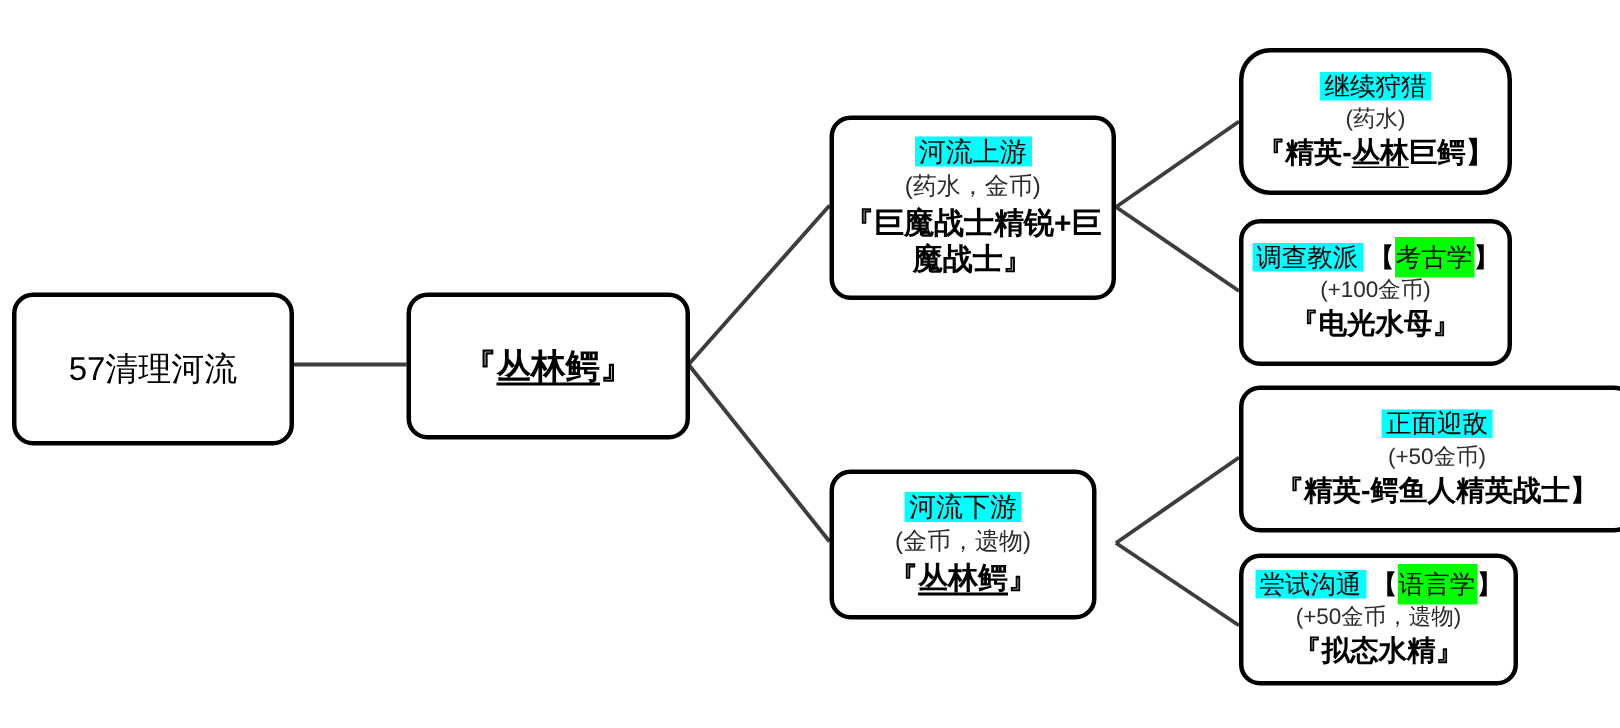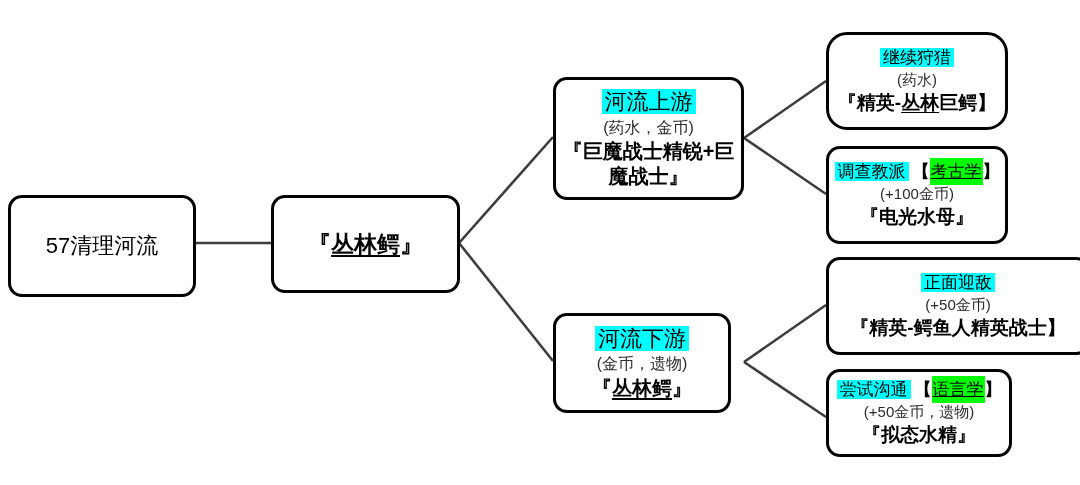--- a/index.html
+++ b/index.html
@@ -25,24 +25,24 @@
     padding:2px 4px;
   }
   .root-box{left:8px;top:195px;width:188px;height:102px;font-size:22px;justify-content:center;}
   .stage-box{left:271px;top:195px;width:189px;height:98px;font-size:23px;font-weight:bold;}
   .branch-up{left:553px;top:77px;width:191px;height:123px;}
   .branch-down{left:553px;top:313px;width:178px;height:100px;}
   .leaf-1{left:826px;top:32px;width:182px;height:98px;border-radius:21px;}
   .leaf-2{left:826px;top:146px;width:182px;height:98px;}
   .leaf-3{left:826px;top:257px;width:264px;height:98px;}
   .leaf-4{left:826px;top:369px;width:186px;height:88px;}
-  .choice-line{font-size:22px;margin-bottom:2px;white-space:nowrap;}
+  .choice-line{font-size:18px;margin-bottom:2px;white-space:nowrap;}
   .leaf .choice-line{font-size:17px;}
   .hl-cyan{background:#00ffff;padding:0 3px;}
-  .hl-green{background:#00ff00;padding:4px 1px;text-decoration:underline;}
+  .hl-green{background:#00ff00;padding:4px 1px;}
   .bracket{font-weight:bold;}
   .bracket-open{margin-left:4px;}
   .paren-line{font-size:16px;color:#2b2b2b;margin-bottom:2px;white-space:nowrap;}
   .leaf .paren-line{font-size:15px;}
   .result-line{font-weight:bold;font-size:20px;}
   .leaf .result-line{font-size:19px;}
   .u{text-decoration:underline;text-underline-offset:3px;}
 </style>
 </head>
 <body>

